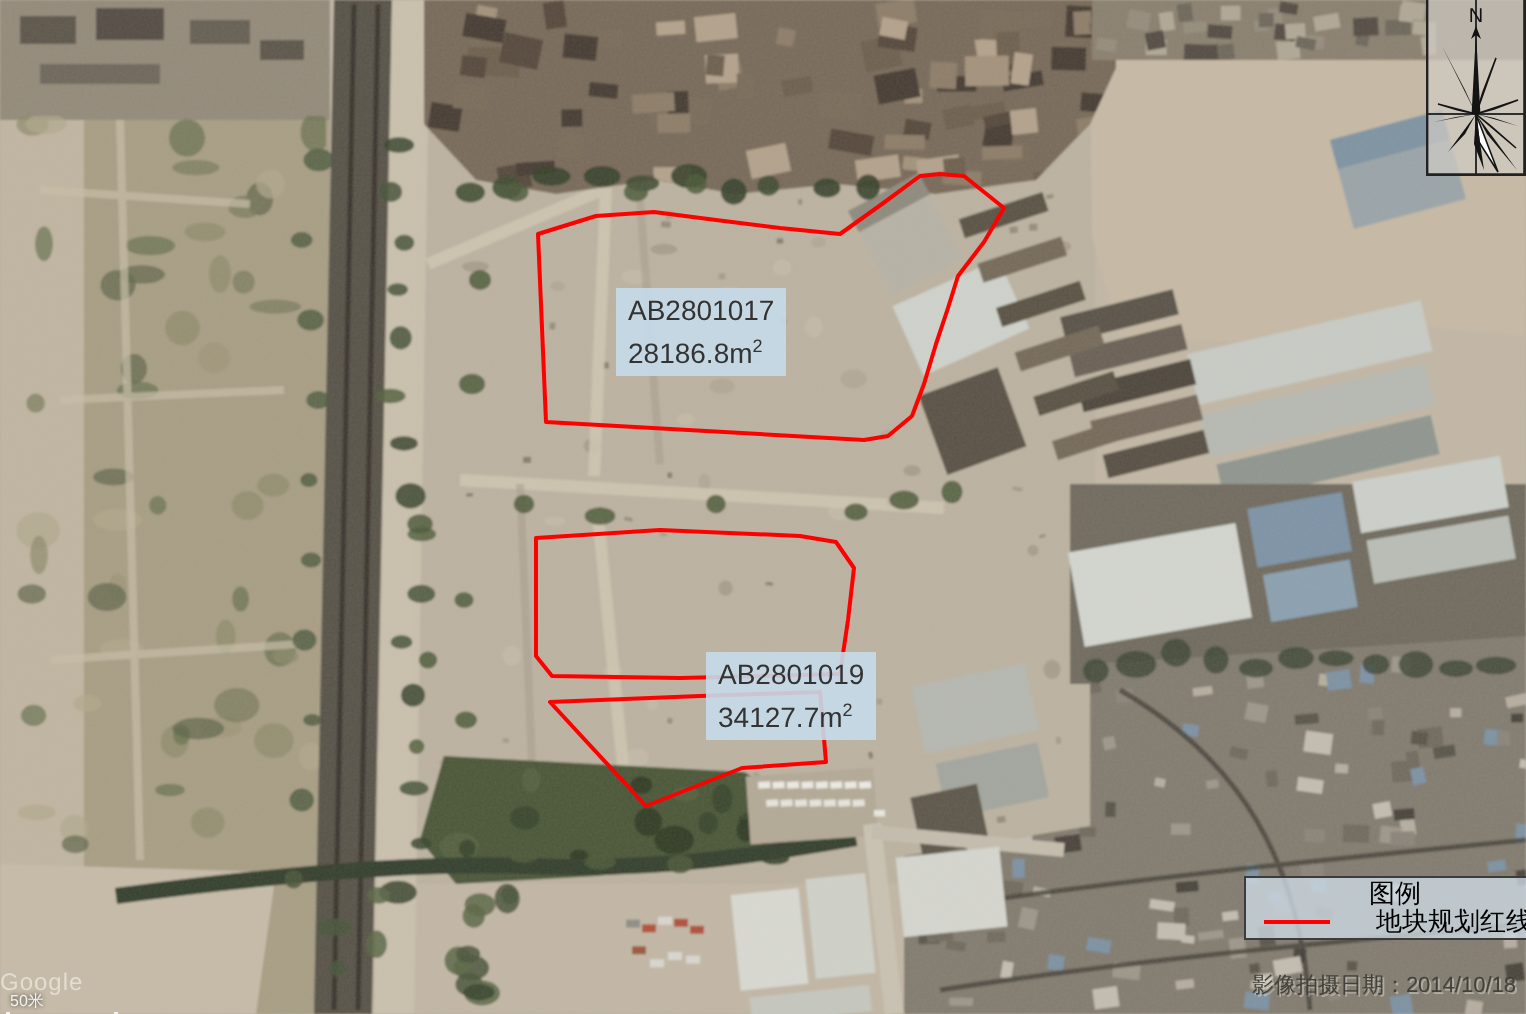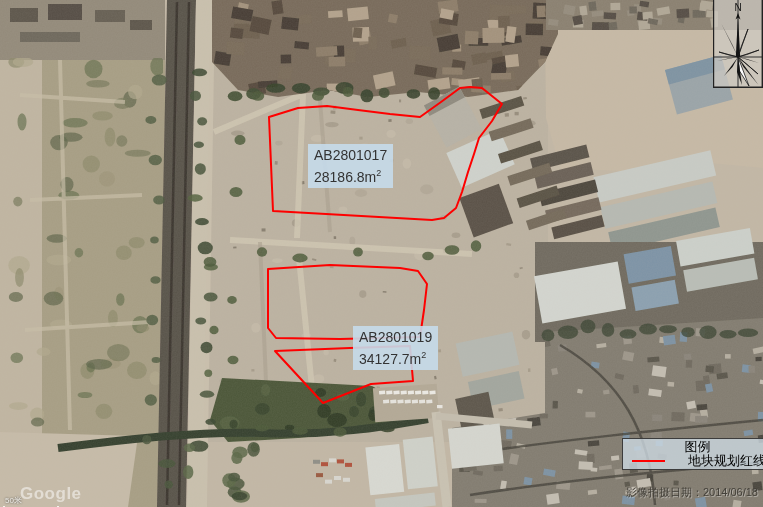--- a/index.html
+++ b/index.html
@@ -17,21 +17,21 @@
           color:#000000;overflow:hidden;}
   .legend-title{font-size:13px;line-height:14px;text-align:center;margin-top:1px;}
   .legend-item{display:flex;align-items:center;gap:23px;padding-left:9px;font-size:13px;line-height:14px;}
   .legend-line{display:inline-block;width:33px;height:0;border-top:2px solid #fe0000;}
   .scalebar{position:absolute;left:3px;top:480px;z-index:7;margin-top:17px;}
   .scale-label{color:#f4f2ec;font-size:8px;line-height:8px;margin-left:2px;
                text-shadow:0 0 2px rgba(40,40,40,.9);}
   .scale-rule{margin-top:1px;width:52px;height:5px;border-left:2px solid #f4f2ec;
               border-right:2px solid #f4f2ec;border-bottom:2px solid #f4f2ec;
               filter:drop-shadow(0 1px 0 rgba(50,50,50,.4));}
-  .google{position:absolute;left:20px;top:484px;z-index:7;font-size:17px;font-weight:bold;
+  .google{position:absolute;left:0;top:484px;z-index:7;font-size:12px;font-weight:normal;
           color:rgba(255,255,255,.5);letter-spacing:.5px;}
   .date-note{position:absolute;right:5px;top:485px;z-index:7;font-size:11px;
              color:#44413a;text-shadow:1px 1px 0 rgba(255,255,255,.35);}
 </style>
 </head>
 <body>
 
 <div class="stage">
 
   <svg id="bg" width="763" height="507" viewBox="0 0 763 507">
@@ -685,14 +685,14 @@
       <span>地块规划红线</span>
     </div>
   </div>
 
   <div class="scalebar">
     <div class="scale-label">50米</div>
     <div class="scale-rule"></div>
   </div>
 
   <div class="google">Google</div>
-  <div class="date-note">影像拍摄日期：2014/06/18</div>
+  <div class="date-note">影像拍摄日期：2014/10/18</div>
 </div>
 
 </body></html>

